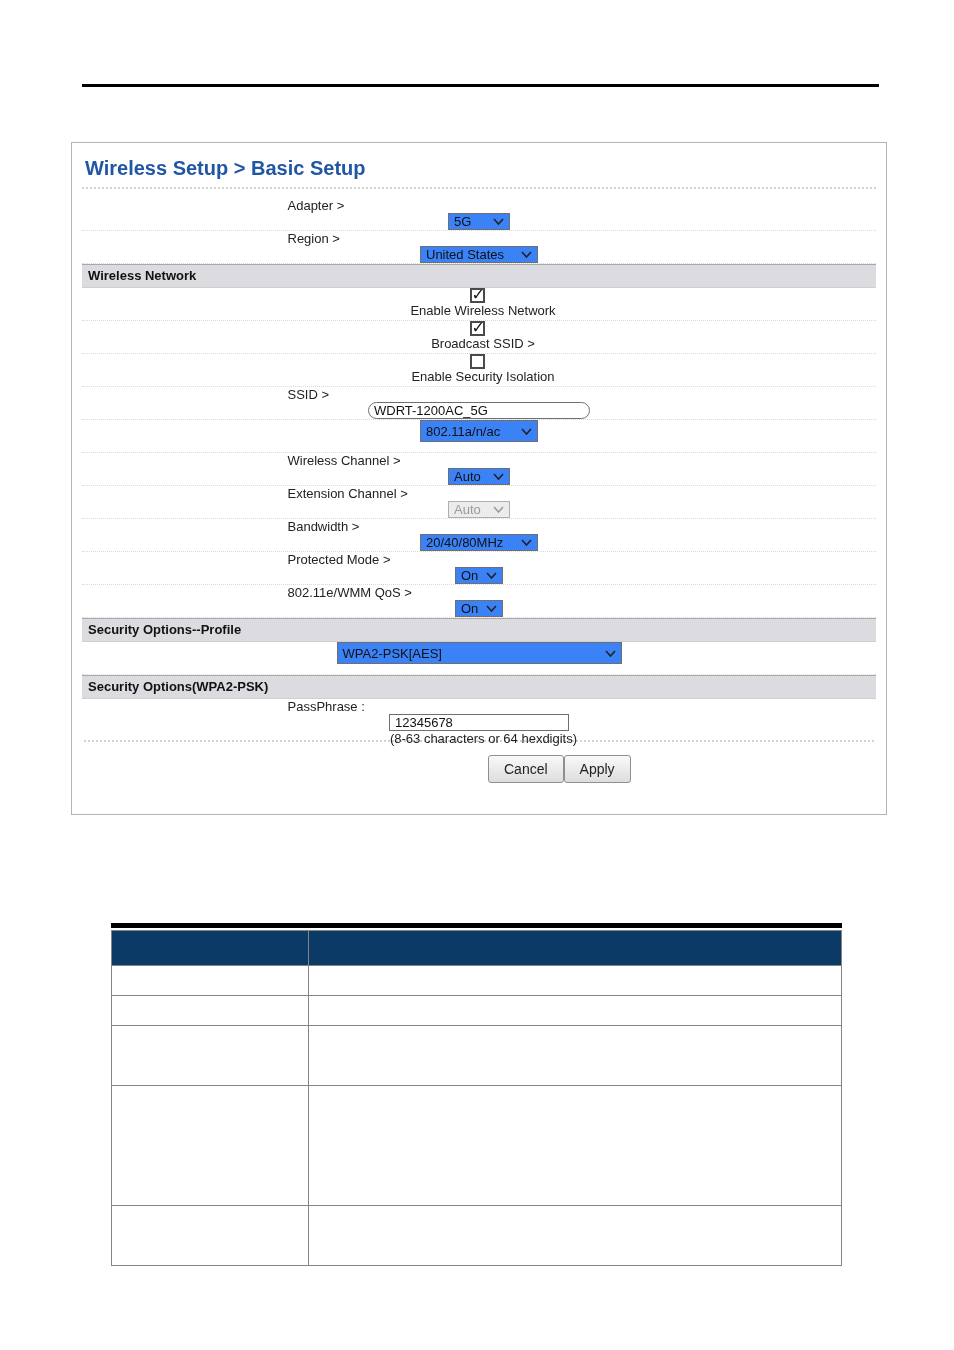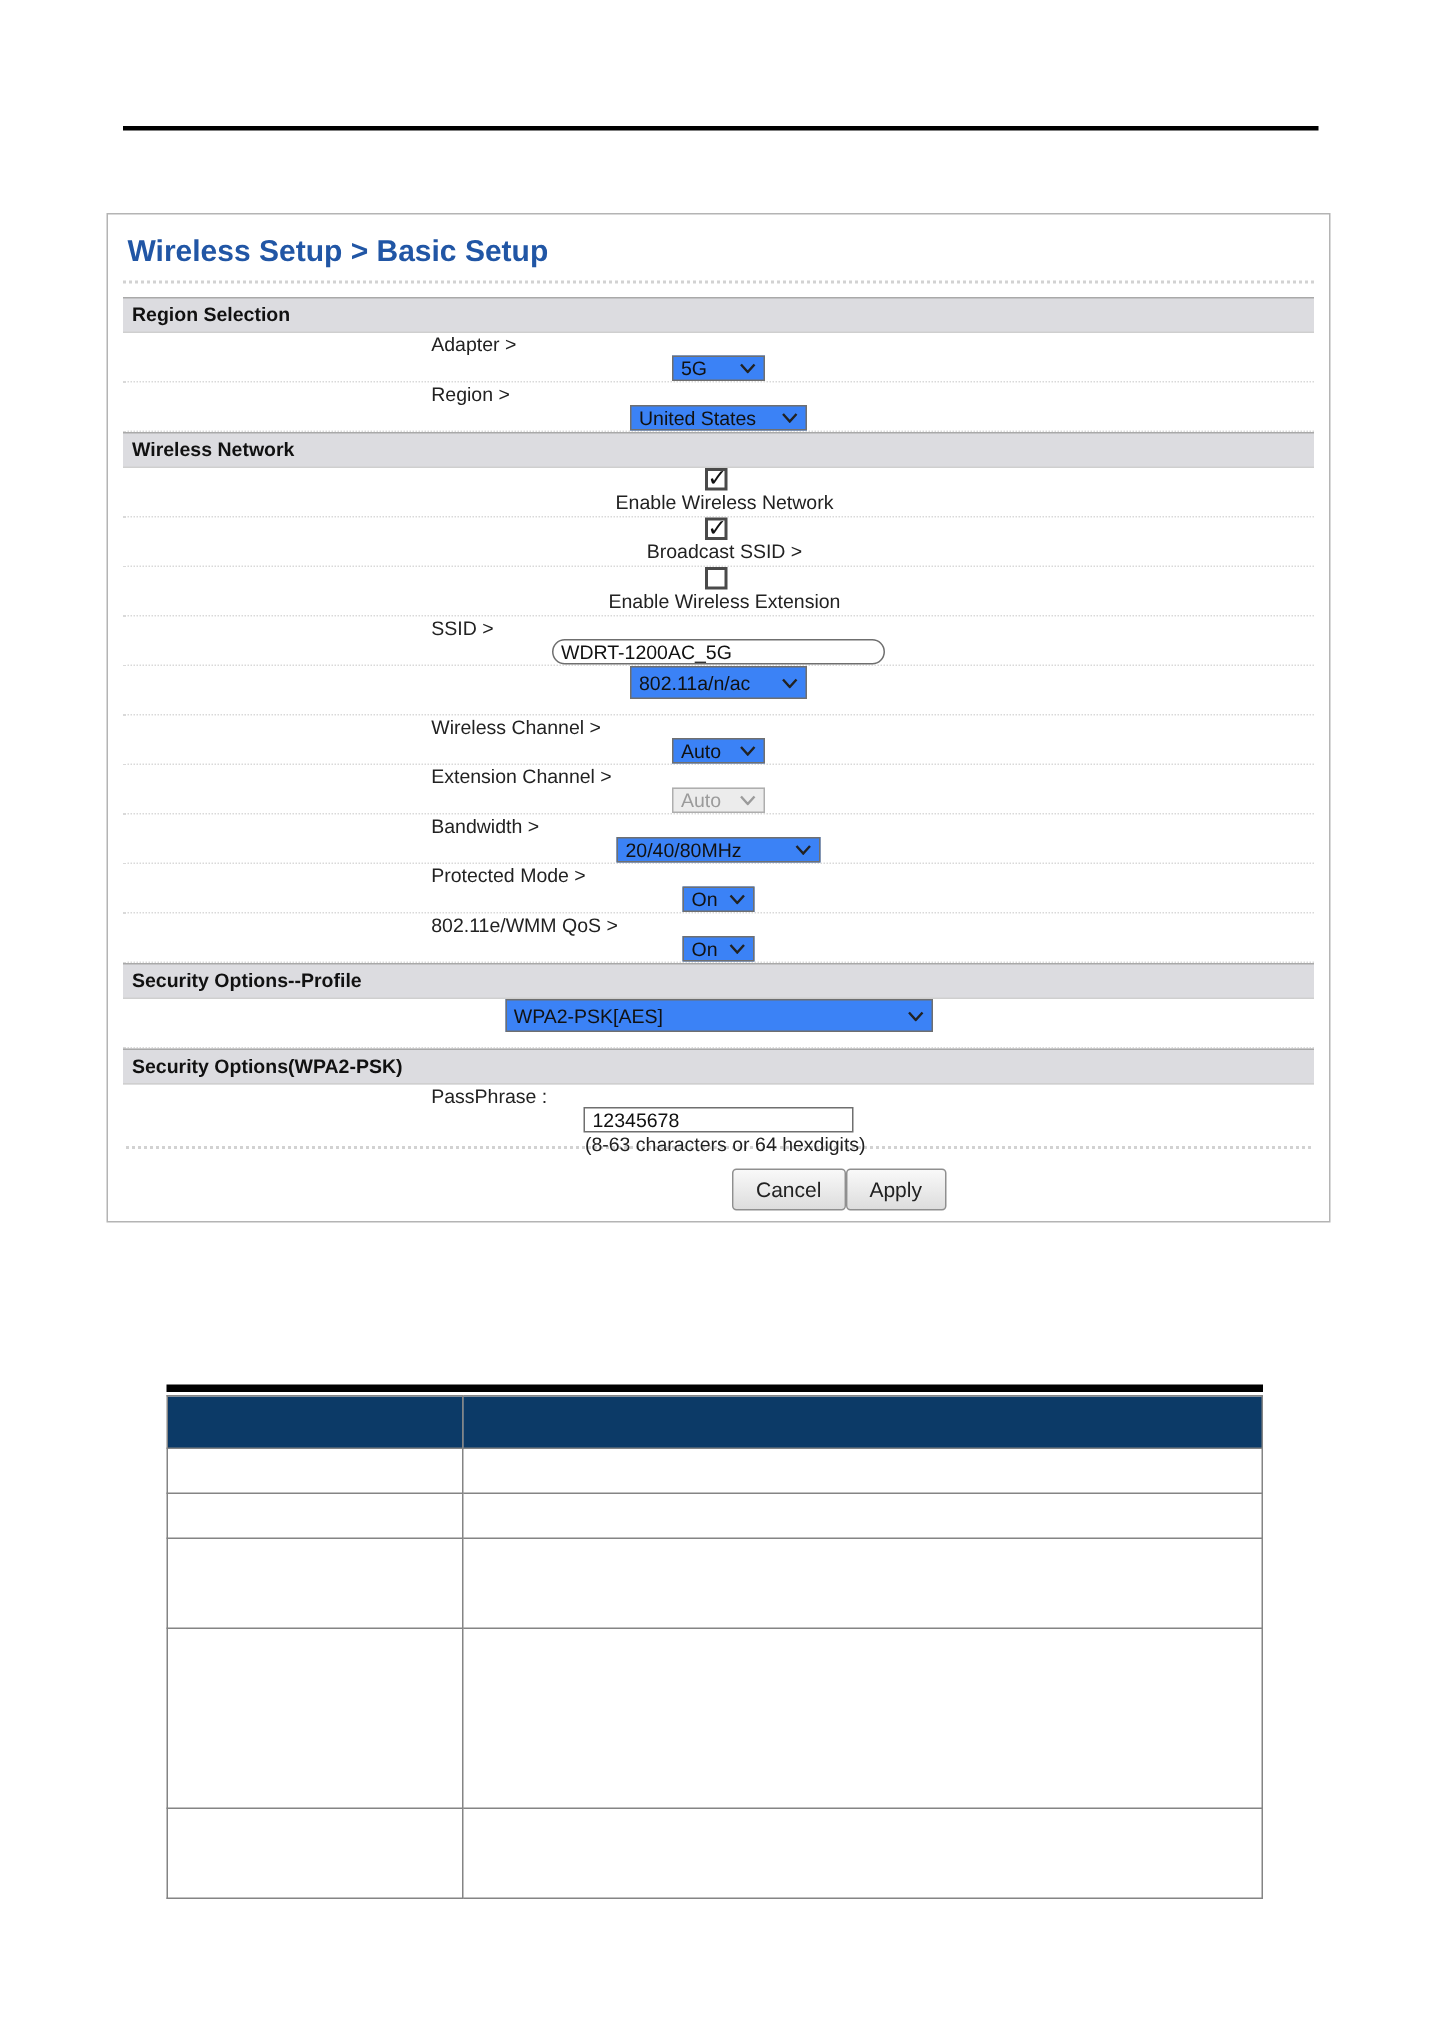--- a/index.html
+++ b/index.html
@@ -55,21 +55,20 @@
 <body>
 
 <div class="canvas">
 
   <div class="top-rule"></div>
 
   <div class="panel">
     <div class="panel-inner">
       <div class="page-title">Wireless Setup &gt; Basic Setup</div>
 
-      <div class="section-bar">Region Selection</div>
 
       <div class="frow">
         <span class="flabel">Adapter &gt;</span>
         <span class="sel" style="width:62px">
           <span>5G</span>
           <span class="chev">
               <svg width="11" height="7" viewBox="0 0 11 7">
                 <polyline points="1,1 5.5,6 10,1" fill="none" stroke="#222" stroke-width="1.6"></polyline>
               </svg>
             </span>
@@ -101,21 +100,21 @@
         <span class="cb">
             <span class="mark">✓</span>
           </span>
         <span class="chklabel">Broadcast SSID &gt;</span>
       </div>
 
       <div class="frow chkrow">
         <span class="cb">
             <span class="mark"></span>
           </span>
-        <span class="chklabel">Enable Wireless Extension</span>
+        <span class="chklabel">Enable Security Isolation</span>
       </div>
 
       <div class="frow">
         <span class="flabel">SSID &gt;</span>
         <input class="tinput" style="width: 222px; border-radius: 10px;" value="WDRT-1200AC_5G">
       </div>
 
       <div class="frow">
         <span class="sel" style="width:118px">
           <span>802.11a/n/ac</span>
@@ -146,21 +145,21 @@
           <span class="chev">
               <svg width="11" height="7" viewBox="0 0 11 7">
                 <polyline points="1,1 5.5,6 10,1" fill="none" stroke="#222" stroke-width="1.6"></polyline>
               </svg>
             </span>
         </span>
       </div>
 
       <div class="frow">
         <span class="flabel">Bandwidth &gt;</span>
-        <span class="sel" style="width:136px">
+        <span class="sel" style="width:118px">
           <span>20/40/80MHz</span>
           <span class="chev">
               <svg width="11" height="7" viewBox="0 0 11 7">
                 <polyline points="1,1 5.5,6 10,1" fill="none" stroke="#222" stroke-width="1.6"></polyline>
               </svg>
             </span>
         </span>
       </div>
 
       <div class="frow">

